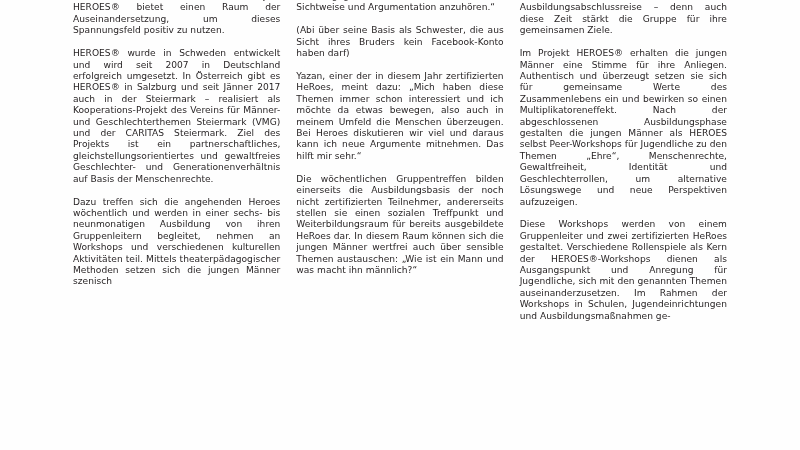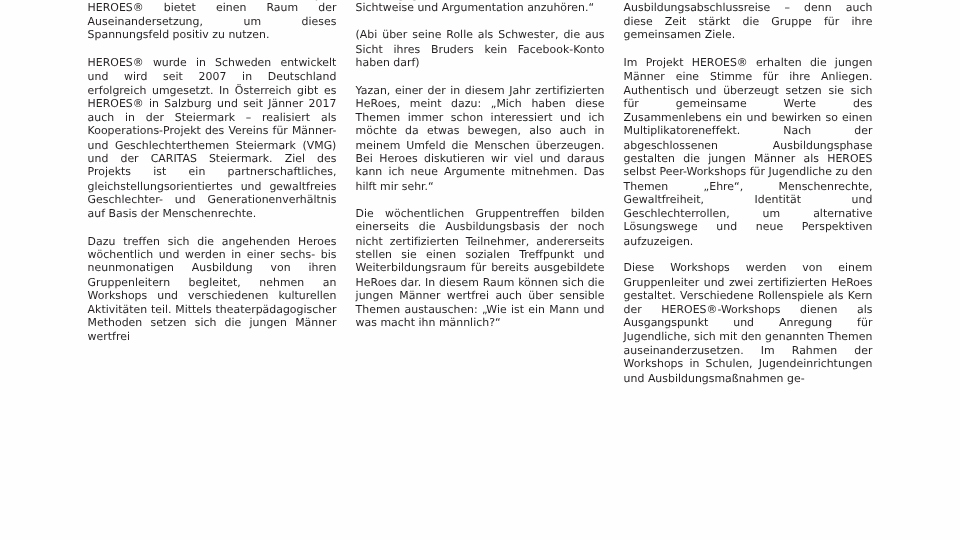--- a/index.html
+++ b/index.html
@@ -62,25 +62,25 @@
 <body>
 
 <div id="page">
 
   <div id="article">
 
     <p>milie und Gesellschaft. Das Projekt HEROES® bietet einen Raum der Auseinandersetzung, um dieses Spannungsfeld positiv zu nutzen.</p>
 
     <p>HEROES® wurde in Schweden entwickelt und wird seit 2007 in Deutschland erfolgreich umgesetzt. In Österreich gibt es HEROES® in Salzburg und seit Jänner 2017 auch in der Steiermark – realisiert als Kooperations-Projekt des Vereins für Männer- und Geschlechterthemen Steiermark (VMG) und der CARITAS Steiermark. Ziel des Projekts ist ein partnerschaftliches, gleichstellungsorientiertes und gewaltfreies Geschlechter- und Generationenverhältnis auf Basis der Menschenrechte.</p>
 
-    <p>Dazu treffen sich die angehenden Heroes wöchentlich und werden in einer sechs- bis neunmonatigen Ausbildung von ihren Gruppenleitern begleitet, nehmen an Workshops und verschiedenen kulturellen Aktivitäten teil. Mittels theaterpädagogischer Methoden setzen sich die jungen Männer wertfrei</p>
+    <p>Dazu treffen sich die angehenden Heroes wöchentlich und werden in einer sechs- bis neunmonatigen Ausbildung von ihren Gruppenleitern begleitet, nehmen an Workshops und verschiedenen kulturellen Aktivitäten teil. Mittels theaterpädagogischer Methoden setzen sich die jungen Männer szenisch</p>
 
     <p class="col-break">Mann gegenüber zu haben und seine Sichtweise und Argumentation anzuhören.“</p>
 
-    <p>(Abi über seine Rolle als Schwester, die aus Sicht ihres Bruders kein Facebook-Konto haben darf)</p>
+    <p>(Abi über seine Basis als Schwester, die aus Sicht ihres Bruders kein Facebook-Konto haben darf)</p>
 
     <p>Yazan, einer der in diesem Jahr zertifizierten HeRoes, meint dazu: „Mich haben diese Themen immer schon interessiert und ich möchte da etwas bewegen, also auch in meinem Umfeld die Menschen überzeugen. Bei Heroes diskutieren wir viel und daraus kann ich neue Argumente mitnehmen. Das hilft mir sehr.“</p>
 
     <p>Die wöchentlichen Gruppentreffen bilden einerseits die Ausbildungsbasis der noch nicht zertifizierten Teilnehmer, andererseits stellen sie einen sozialen Treffpunkt und Weiterbildungsraum für bereits ausgebildete HeRoes dar. In diesem Raum können sich die jungen Männer wertfrei auch über sensible Themen austauschen: „Wie ist ein Mann und was macht ihn männlich?“</p>
 
     <p class="col-break">Kino- und Theaterbesuche, eine Ausbildungsabschlussreise – denn auch diese Zeit stärkt die Gruppe für ihre gemeinsamen Ziele.</p>
 
     <p>Im Projekt HEROES® erhalten die jungen Männer eine Stimme für ihre Anliegen. Authentisch und überzeugt setzen sie sich für gemeinsame Werte des Zusammenlebens ein und bewirken so einen Multiplikatoreneffekt. Nach der abgeschlossenen Ausbildungsphase gestalten die jungen Männer als HEROES selbst Peer-Workshops für Jugendliche zu den Themen „Ehre“, Menschenrechte, Gewaltfreiheit, Identität und Geschlechterrollen, um alternative Lösungswege und neue Perspektiven aufzuzeigen.</p>
 
     <p>Diese Workshops werden von einem Gruppenleiter und zwei zertifizierten HeRoes gestaltet. Verschiedene Rollenspiele als Kern der HEROES®-Workshops dienen als Ausgangspunkt und Anregung für Jugendliche, sich mit den genannten Themen auseinanderzusetzen. Im Rahmen der Workshops in Schulen, Jugendeinrichtungen und Ausbildungsmaßnahmen ge-</p>

